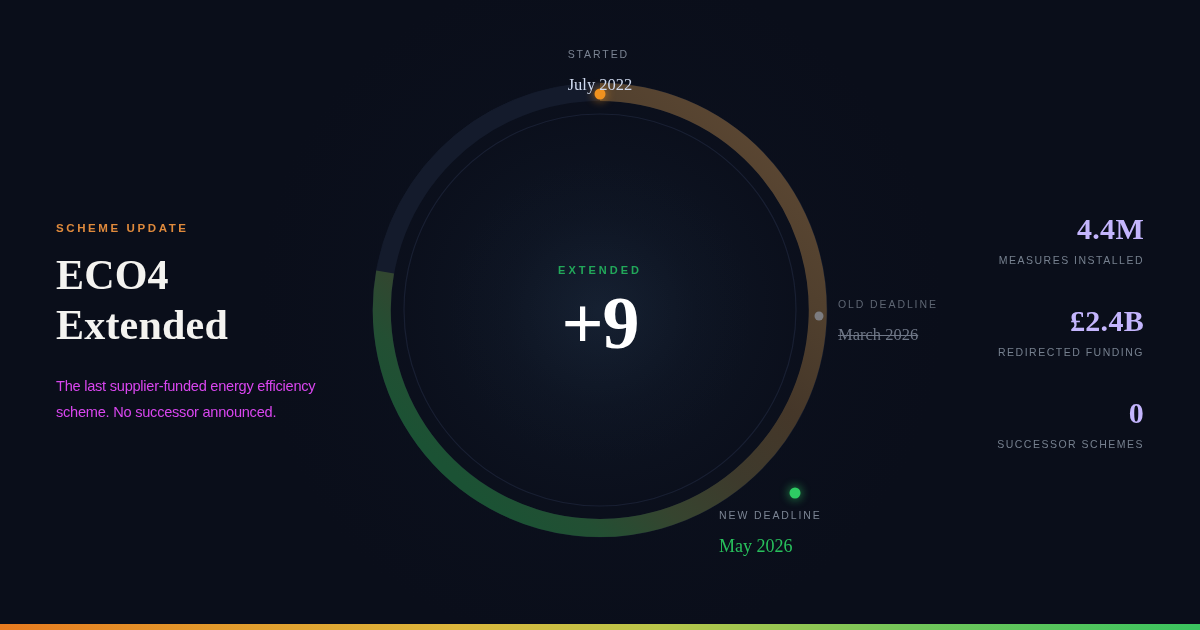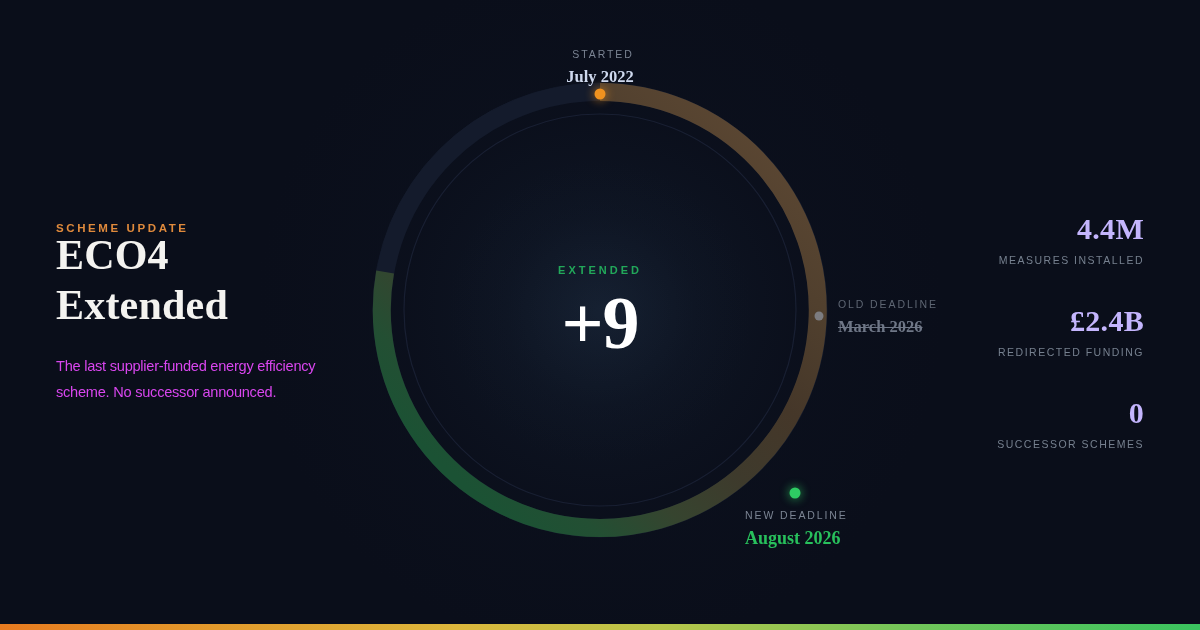--- a/index.html
+++ b/index.html
@@ -29,20 +29,21 @@
 
   
   .left {
     position:absolute; left:56px; top:222px; width:340px;
   }
   .eyebrow {
     font-size:11.5px; font-weight:700; letter-spacing:2.6px;
     color:#e08a3c; text-transform:uppercase;
   }
   .headline {
+    margin-top:20px;
     font-family:"Liberation Serif", serif;
     font-size:42px; line-height:1.0; font-weight:700;
     color:#f4f3f0; letter-spacing:0.2px;
   }
   .headline .l2 { display:block; margin-top:8px; }
   .subcopy {
     margin-top:28px;
     font-size:14.6px; line-height:1.75;
     color:#d946ef; letter-spacing:-0.25px;
     max-width:300px;
@@ -96,26 +97,26 @@
   }
 
   
   .marker { position:absolute; }
   .marker-label {
     font-size:10.5px; letter-spacing:1.9px;
     color:#7b8493; text-transform:uppercase;
   }
   .marker-date {
     font-family:"Liberation Serif", serif;
-    font-weight:700; font-size:16.5px; margin-top:7px;
+    font-weight:400; font-size:16.5px; margin-top:15px;
   }
   .dot { position:absolute; border-radius:50%; }
 
   
-  .m-started { left:600px; top:48px; transform:translateX(-50%); text-align:right; }
+  .m-started { left:600px; top:48px; transform:translateX(-50%); text-align:left; }
   .m-started .marker-date { color:#cfd9ee; }
   .dot-started {
     left:600px; top:94px; width:11px; height:11px;
     transform:translate(-50%,-50%);
     background:#f0921f;
     box-shadow:0 0 9px 2px rgba(240,146,31,0.45);
   }
 
   
   .m-old { left:838px; top:298px; text-align:left; }
@@ -124,21 +125,21 @@
     color:#6f7787; text-decoration:line-through;
     text-decoration-thickness:1.4px;
   }
   .dot-old {
     left:819px; top:316px; width:9px; height:9px;
     transform:translate(-50%,-50%);
     background:#8b919c; opacity:0.75;
   }
 
   
-  .m-new { left:745px; top:509px; text-align:left; }
+  .m-new { left:719px; top:509px; text-align:left; }
   .m-new .marker-label { color:#7b8493; }
   .m-new .marker-date { color:#28c05c; font-size:18px; }
   .dot-new {
     left:795px; top:493px; width:11px; height:11px;
     transform:translate(-50%,-50%);
     background:#2ecc63;
     box-shadow:0 0 9px 2px rgba(46,204,99,0.45);
   }
 
   
@@ -198,21 +199,21 @@
 
 <div class="dot dot-old"></div>
 <div class="marker m-old">
   <div class="marker-label">OLD DEADLINE</div>
   <div class="marker-date">March 2026</div>
 </div>
 
 <div class="dot dot-new"></div>
 <div class="marker m-new">
   <div class="marker-label">NEW DEADLINE</div>
-  <div class="marker-date">August 2026</div>
+  <div class="marker-date">May 2026</div>
 </div>
 
 <div class="stats">
   <div class="stat">
     <div class="stat-value">4.4M</div>
     <div class="stat-label">MEASURES INSTALLED</div>
   </div>
   <div class="stat">
     <div class="stat-value">£2.4B</div>
     <div class="stat-label">REDIRECTED FUNDING</div>

